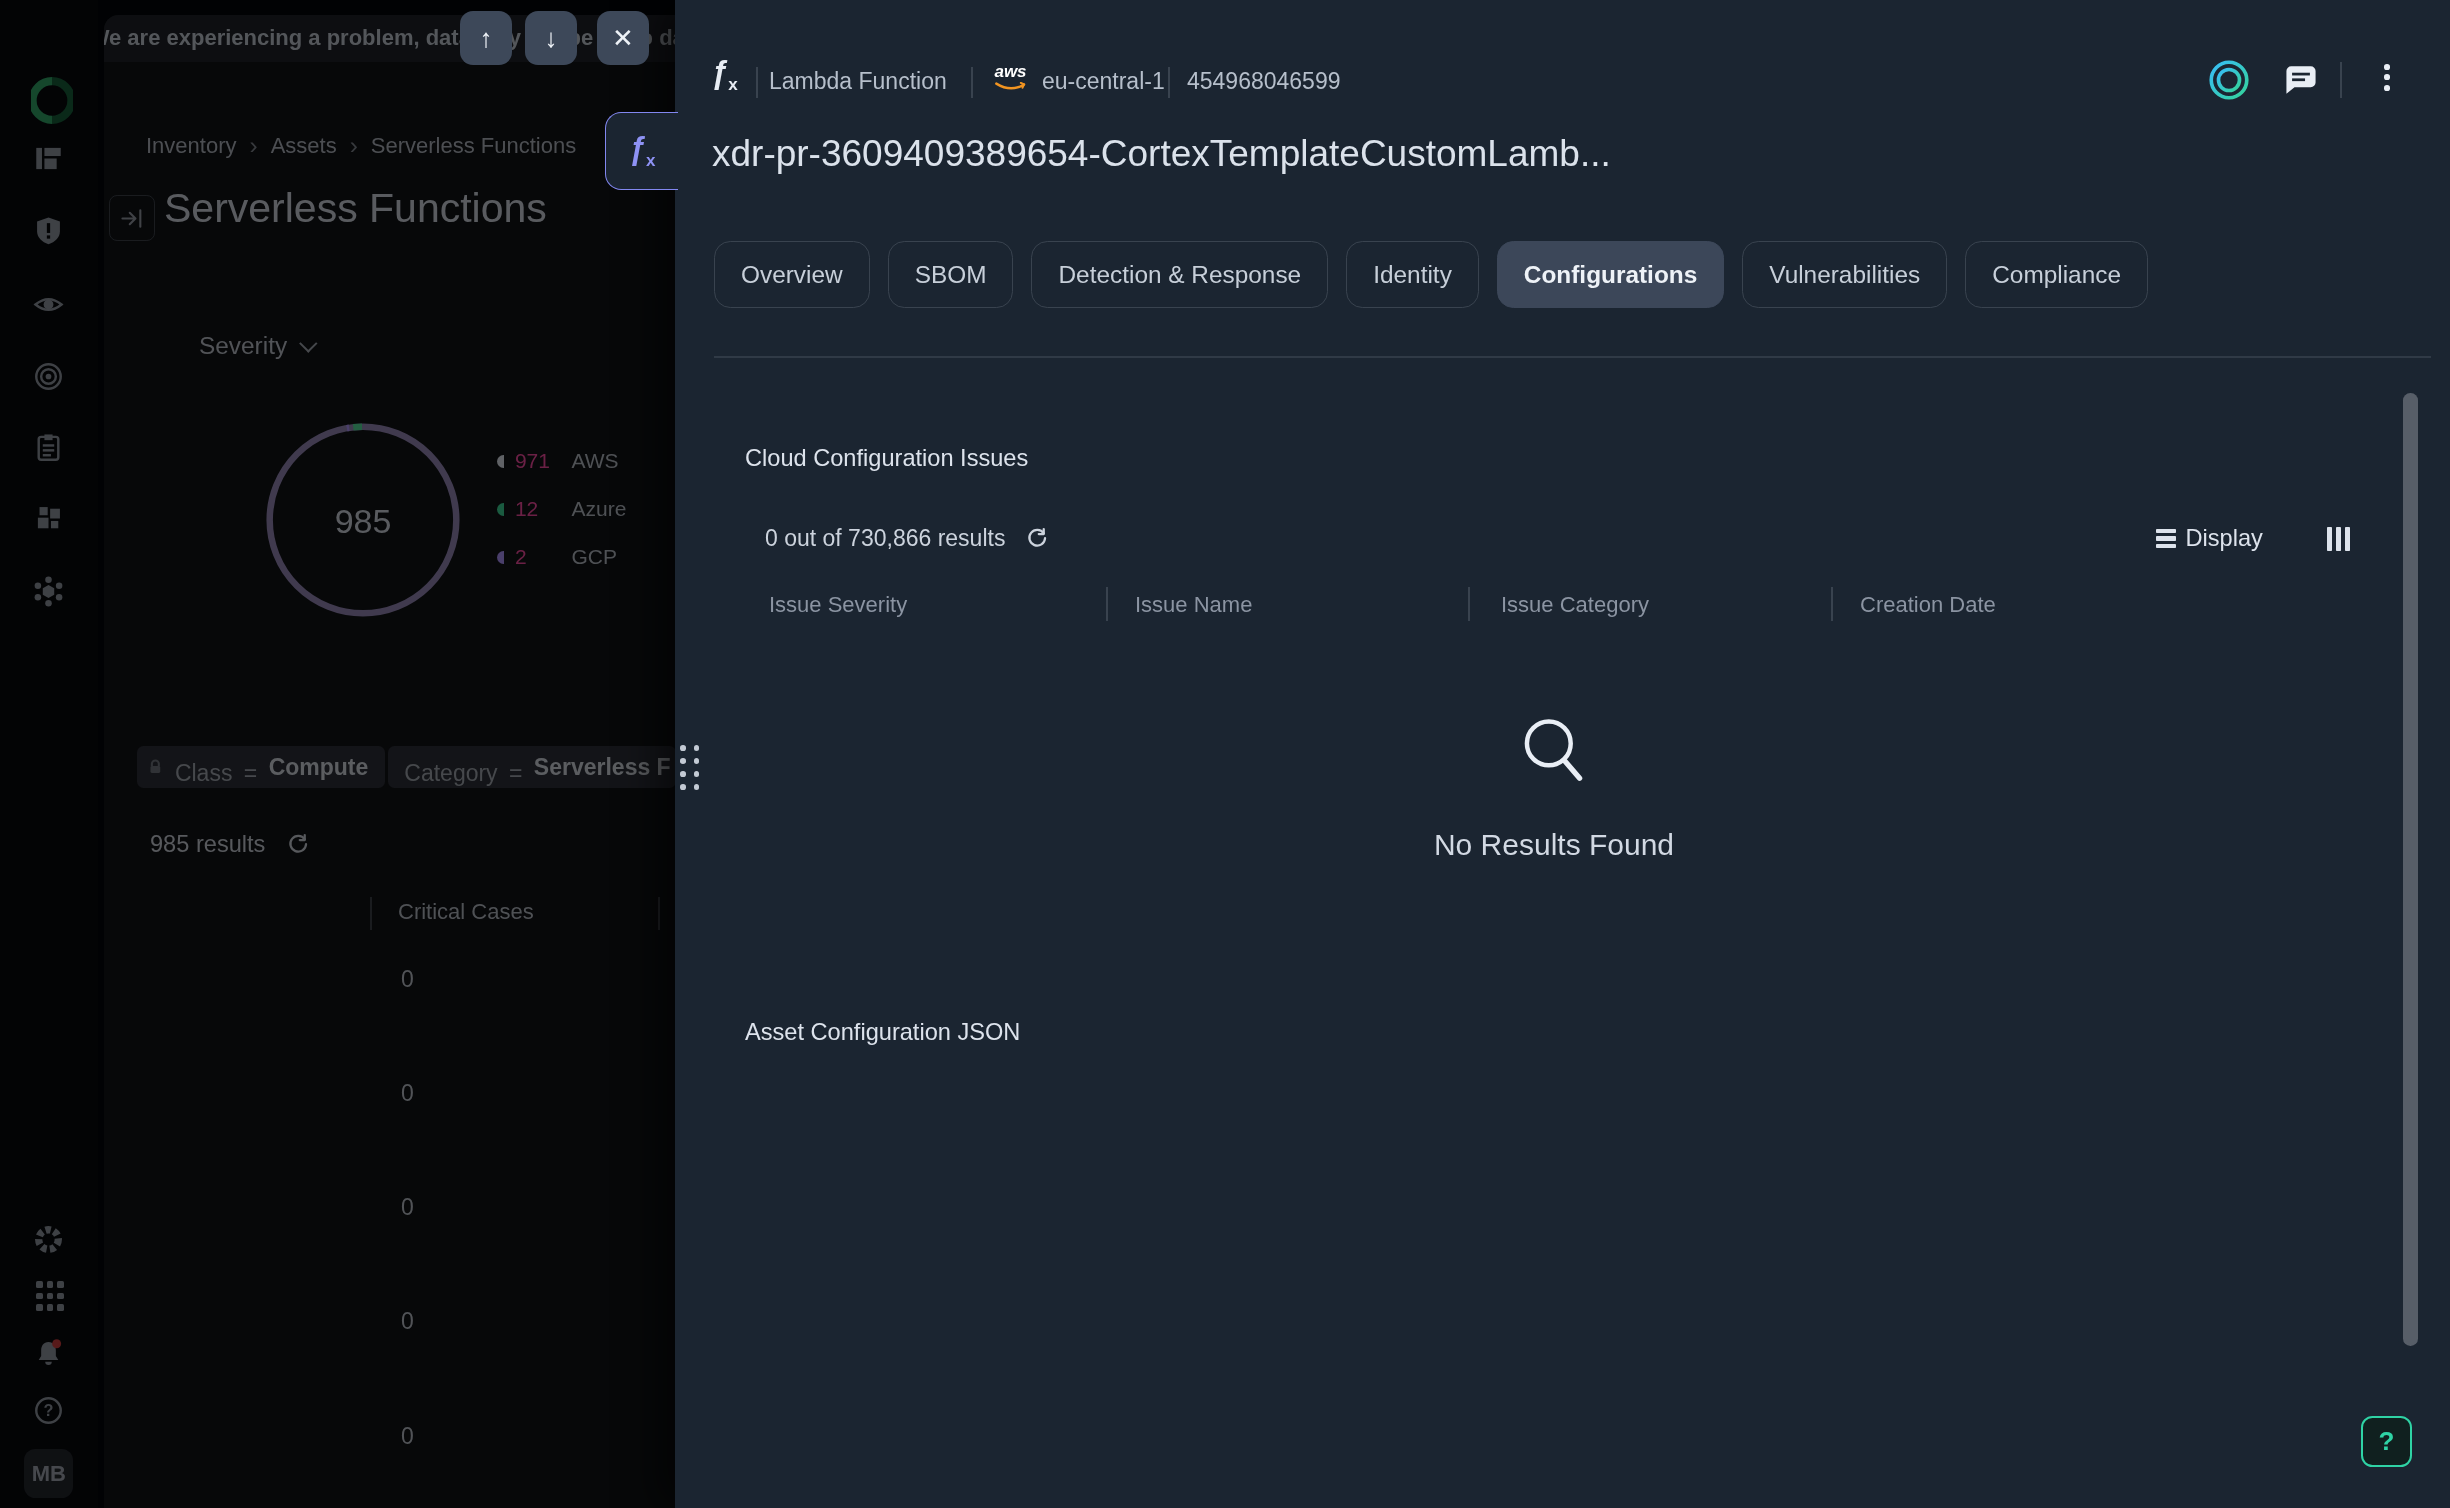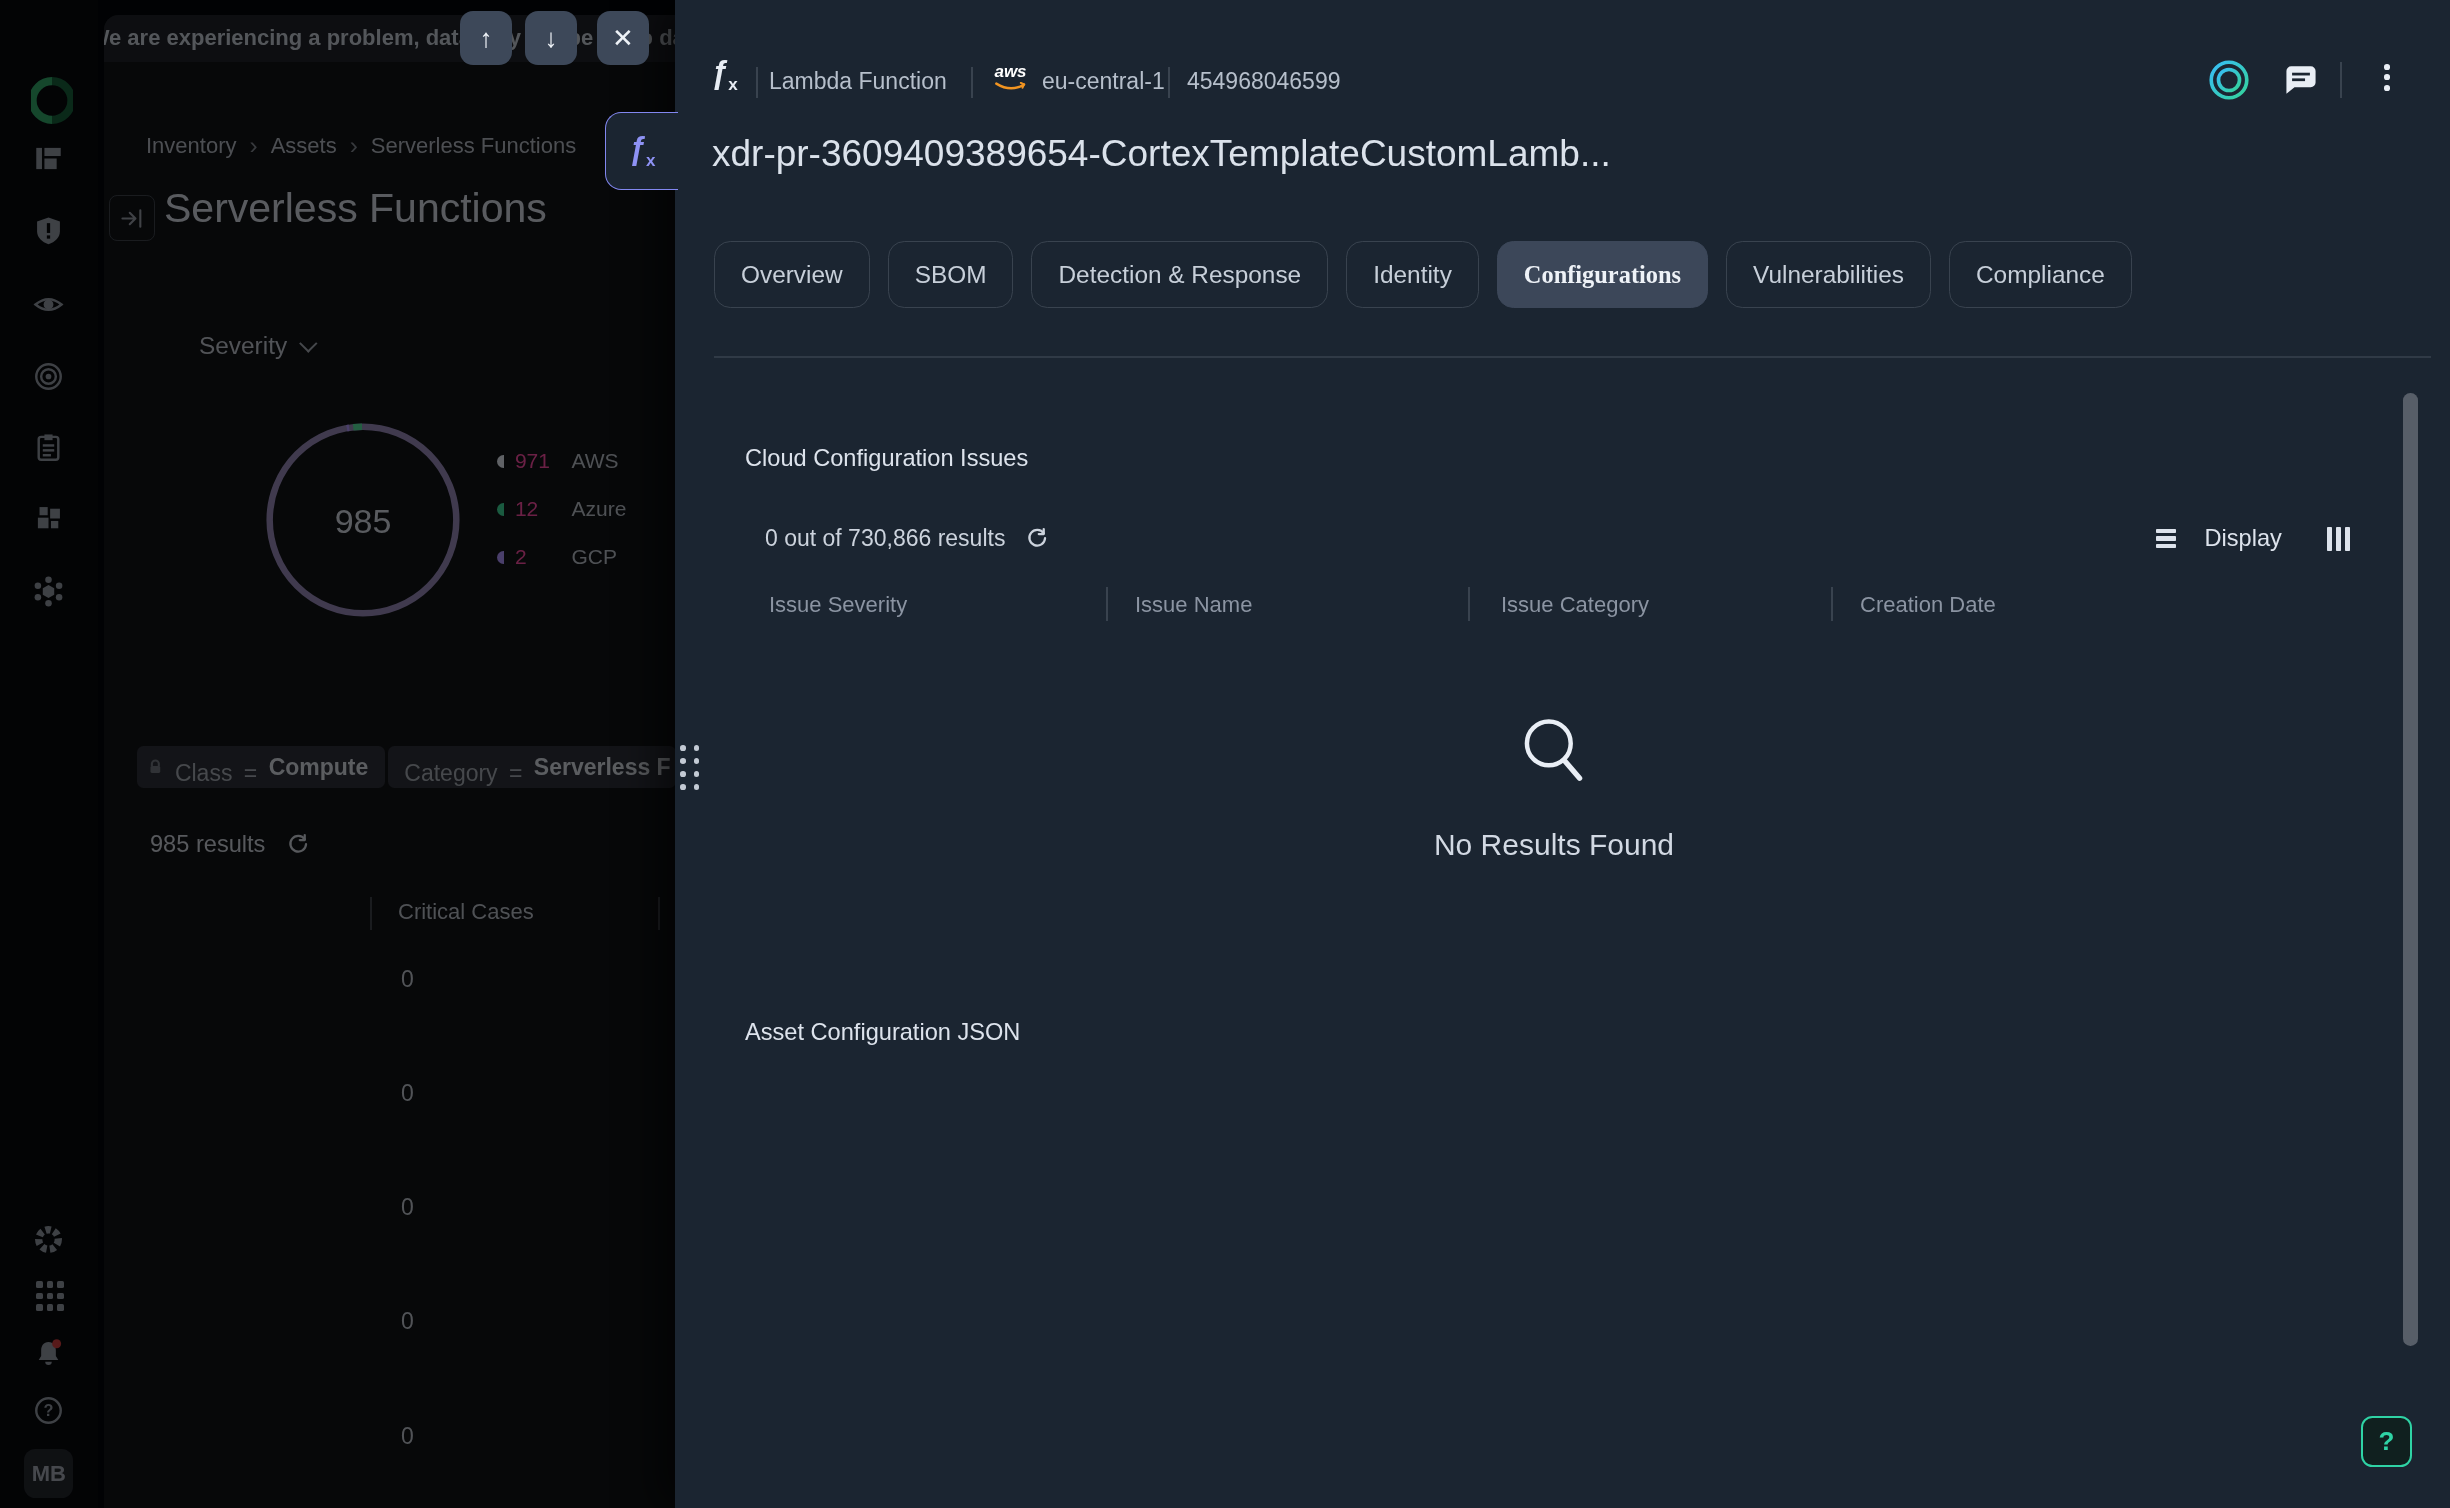--- a/index.html
+++ b/index.html
@@ -37,21 +37,21 @@
   
   #drawer{left:675px;top:0;width:1775px;height:1509px;background:#1b2531;box-shadow:-19.5px 0 39px rgba(0,0,0,0.55);z-index:10;}
   #fxtab{left:605px;top:112px;width:72px;height:76px;background:#1b2531;border:1.6px solid #8287f0;border-right:none;
          border-radius:16.3px 0 0 16.3px;display:flex;align-items:center;justify-content:center;color:#8e92f4;z-index:11;}
   .fxglyph{font-style:italic;font-weight:bold;font-size:31px;line-height:1;}
   .fxglyph sub{font-size:0.55em;font-style:normal;}
   .metatext{position:absolute;top:68px;font-size:23px;color:#b6bfcb;white-space:nowrap;}
   .metadiv{position:absolute;top:67px;width:1.6px;height:31px;background:#39434f;}
   #drawertitle{left:712px;top:133px;width:1463px;font-size:37px;color:#dbe2eb;white-space:nowrap;overflow:hidden;}
   .pill{height:65px;line-height:65px;padding:0 26px;border:1.6px solid #39434f;border-radius:16.3px;font-size:24.4px;color:#c7cfd9;white-space:nowrap;}
-  .pill.active{background:#3c4759;border-color:#3c4759;color:#eef2f7;font-weight:bold;font-family:Liberation Serif, serif;}
+  .pill.active{background:#3c4759;border-color:#3c4759;color:#eef2f7;font-weight:bold;}
   .secheading{position:absolute;font-size:23.6px;color:#dde3ec;font-weight:500;}
   .rowsicon span{display:block;width:19.5px;height:4.1px;background:#dde3ec;margin:3.3px 0;border-radius:0.8px;}
   .thead{position:absolute;top:592px;font-size:22px;color:#8b94a2;}
   .theadpipe{position:absolute;top:587px;width:1.6px;height:34px;background:#39434f;}
   
   #editor{left:745px;top:1075px;width:1619px;height:434px;background:#1f1f1f;overflow:hidden;}
   #gutterline{position:absolute;left:132px;top:0;width:1.6px;height:434px;background:#383838;}
   .crow{position:absolute;left:0;width:100%;height:36px;}
   .ln{position:absolute;top:0;width:50px;line-height:36px;text-align:right;color:#7b838e;font-size:21px;}
   .l1{left:6.5px;} .l2{left:65px;}
@@ -294,21 +294,21 @@
     <div class="abs" style="left:39px;top:356px;width:1717px;height:1.6px;background:#303a46"></div>
 
     <div class="secheading" style="left:70px;top:445px">Cloud Configuration Issues</div>
     <div class="abs" style="left:90px;top:525px;display:flex;align-items:center;gap:19.5px;font-size:23px;color:#ccd3dd">
       <span>0 out of 730,866 results</span>
       <svg width="24.4" height="24.4" viewBox="0 0 28 28">
         <path d="M21.5 8.5 A9 9 0 1 0 23 14" fill="none" stroke="currentColor" stroke-width="2.6" stroke-linecap="round"></path>
         <path d="M21.5 3.5 L21.5 9.3 L15.8 9.3" fill="none" stroke="currentColor" stroke-width="2.6" stroke-linecap="round" stroke-linejoin="round"></path>
       </svg>
     </div>
-    <div class="abs" style="left:1481px;top:525px;display:flex;align-items:center;gap:29px;font-size:23.6px;color:#dde3ec">
+    <div class="abs" style="left:1481px;top:525px;display:flex;align-items:center;gap:10px;font-size:23.6px;color:#dde3ec">
       <span class="rowsicon">
           <span></span>
           <span></span>
           <span></span>
         </span>
       <span>Display</span>
     </div>
     <div class="abs" style="left:1652px;top:527px;display:flex;gap:4.1px">
       <span style="width:4.9px;height:24.4px;background:#dde3ec;border-radius:0.8px"></span>
       <span style="width:4.9px;height:24.4px;background:#dde3ec;border-radius:0.8px"></span>

